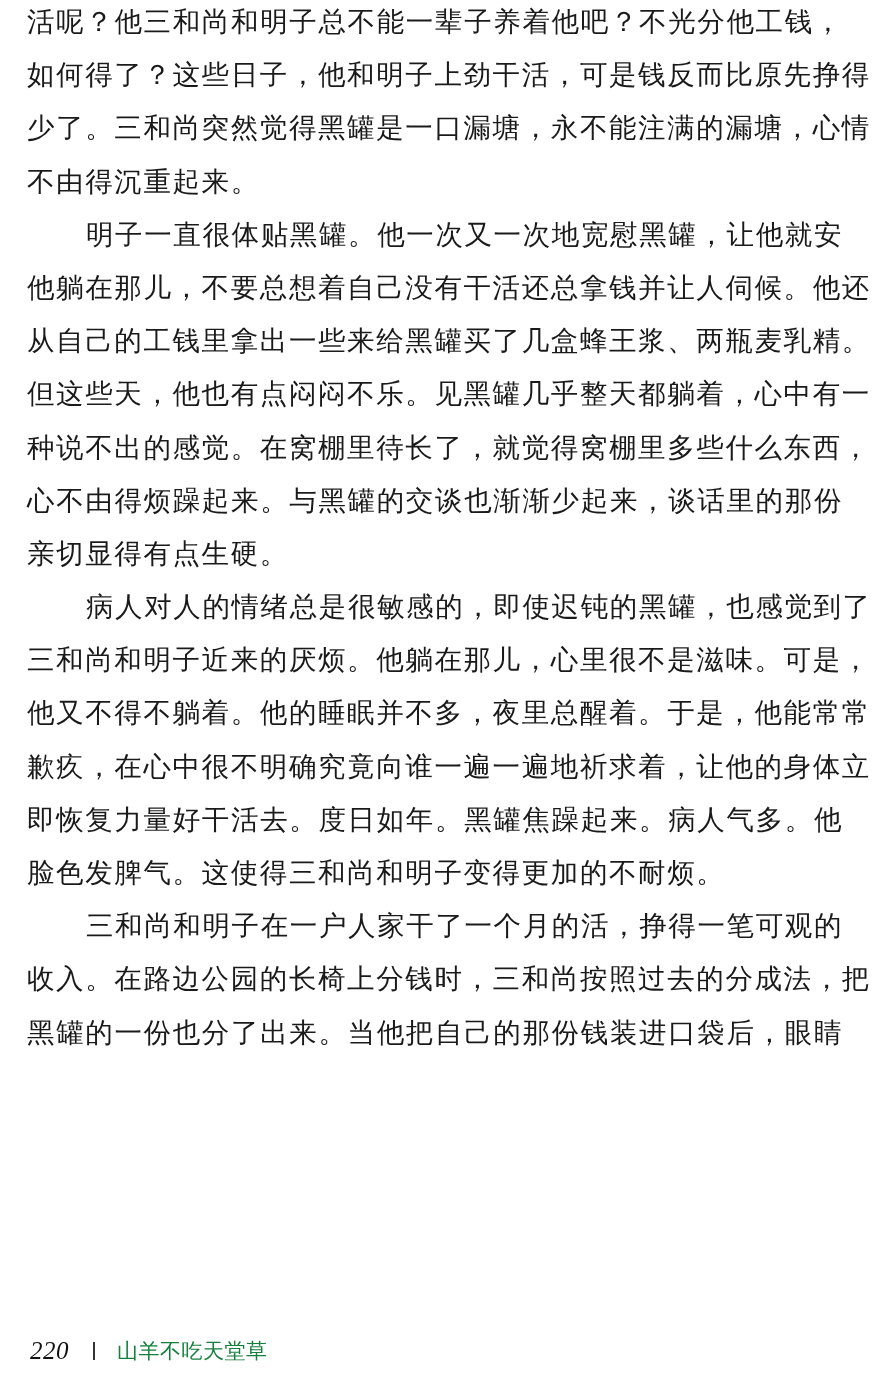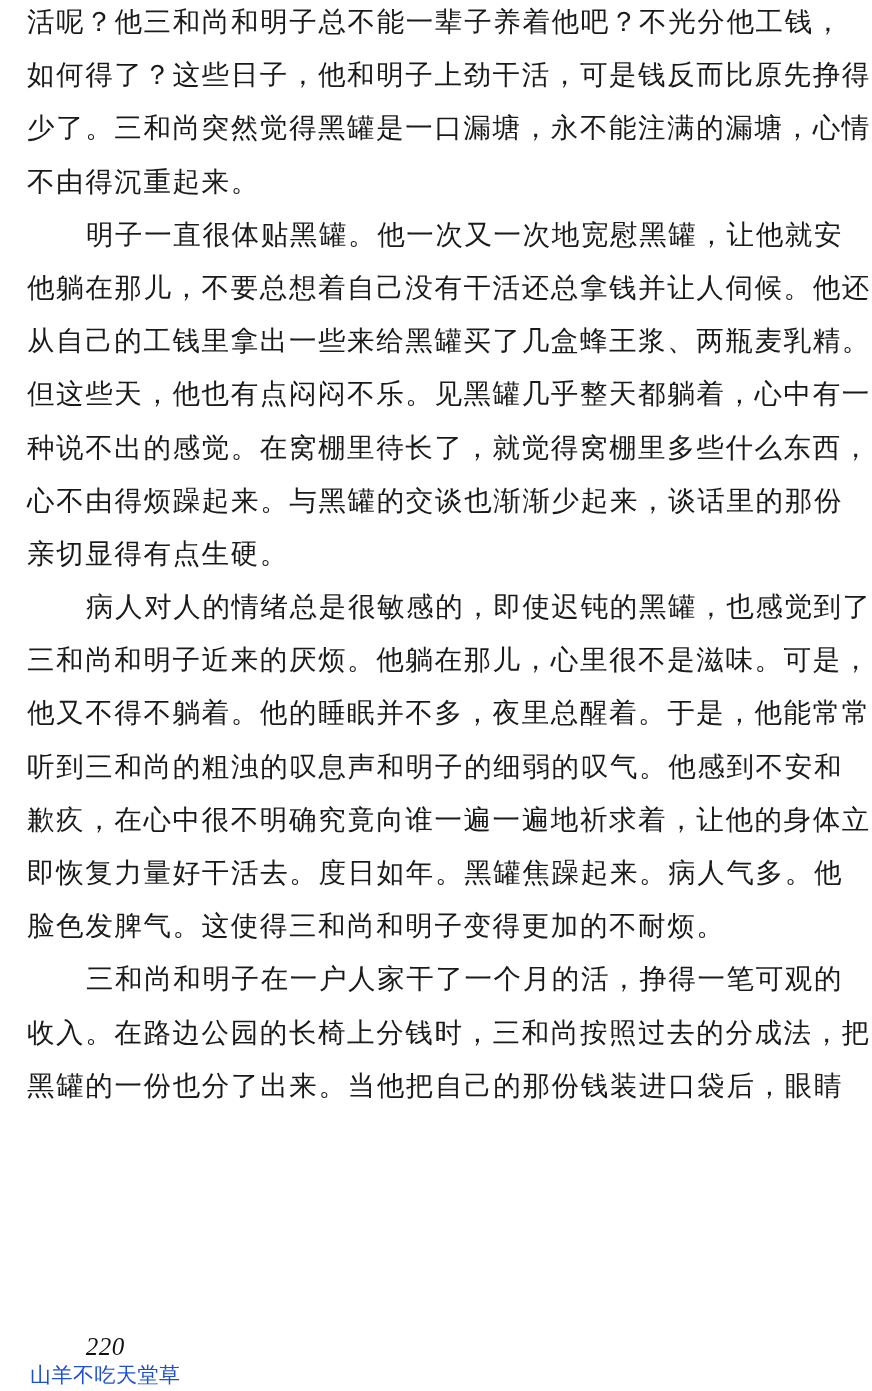--- a/index.html
+++ b/index.html
@@ -38,41 +38,40 @@
     .line.indent {
       padding-left: 59px;
     }
     .footer {
       position: absolute;
       left: 30px;
       top: 1333px;
       height: 36px;
       display: flex;
       align-items: center;
-      flex-direction: column;
     }
     .page-number {
       font-family: "Liberation Serif", "DejaVu Serif", serif;
       font-style: italic;
       font-size: 25px;
       color: #111111;
       letter-spacing: 0.5px;
     }
     .footer-divider {
       display: inline-block;
       width: 2px;
       height: 18px;
       background: #333333;
       margin-left: 24px;
       margin-right: 22px;
     }
     .book-title {
       font-family: "DejaVu Sans", "Liberation Sans", sans-serif;
       font-size: 21px;
-      color: #1d4ed8;
+      color: #15803d;
       letter-spacing: 0.5px;
     }
   </style>
 </head>
 <body>
 
 <div class="page-body" id="page-body">
     <span class="line">活呢？他三和尚和明子总不能一辈子养着他吧？不光分他工钱，</span>
     <span class="line">如何得了？这些日子，他和明子上劲干活，可是钱反而比原先挣得</span>
     <span class="line">少了。三和尚突然觉得黑罐是一口漏塘，永不能注满的漏塘，心情</span>
@@ -80,21 +79,20 @@
     <span class="line indent">明子一直很体贴黑罐。他一次又一次地宽慰黑罐，让他就安</span>
     <span class="line">他躺在那儿，不要总想着自己没有干活还总拿钱并让人伺候。他还</span>
     <span class="line">从自己的工钱里拿出一些来给黑罐买了几盒蜂王浆、两瓶麦乳精。</span>
     <span class="line">但这些天，他也有点闷闷不乐。见黑罐几乎整天都躺着，心中有一</span>
     <span class="line">种说不出的感觉。在窝棚里待长了，就觉得窝棚里多些什么东西，</span>
     <span class="line">心不由得烦躁起来。与黑罐的交谈也渐渐少起来，谈话里的那份</span>
     <span class="line last">亲切显得有点生硬。</span>
     <span class="line indent">病人对人的情绪总是很敏感的，即使迟钝的黑罐，也感觉到了</span>
     <span class="line">三和尚和明子近来的厌烦。他躺在那儿，心里很不是滋味。可是，</span>
     <span class="line">他又不得不躺着。他的睡眠并不多，夜里总醒着。于是，他能常常</span>
-    <span class="line">听到三和尚的粗浊的叹息声和明子的细弱的叹气。他感到不安和</span>
     <span class="line">歉疚，在心中很不明确究竟向谁一遍一遍地祈求着，让他的身体立</span>
     <span class="line">即恢复力量好干活去。度日如年。黑罐焦躁起来。病人气多。他</span>
     <span class="line last">脸色发脾气。这使得三和尚和明子变得更加的不耐烦。</span>
     <span class="line indent">三和尚和明子在一户人家干了一个月的活，挣得一笔可观的</span>
     <span class="line">收入。在路边公园的长椅上分钱时，三和尚按照过去的分成法，把</span>
     <span class="line">黑罐的一份也分了出来。当他把自己的那份钱装进口袋后，眼睛</span>
   </div>
 
 <div class="footer">
   <span class="page-number">220</span>

